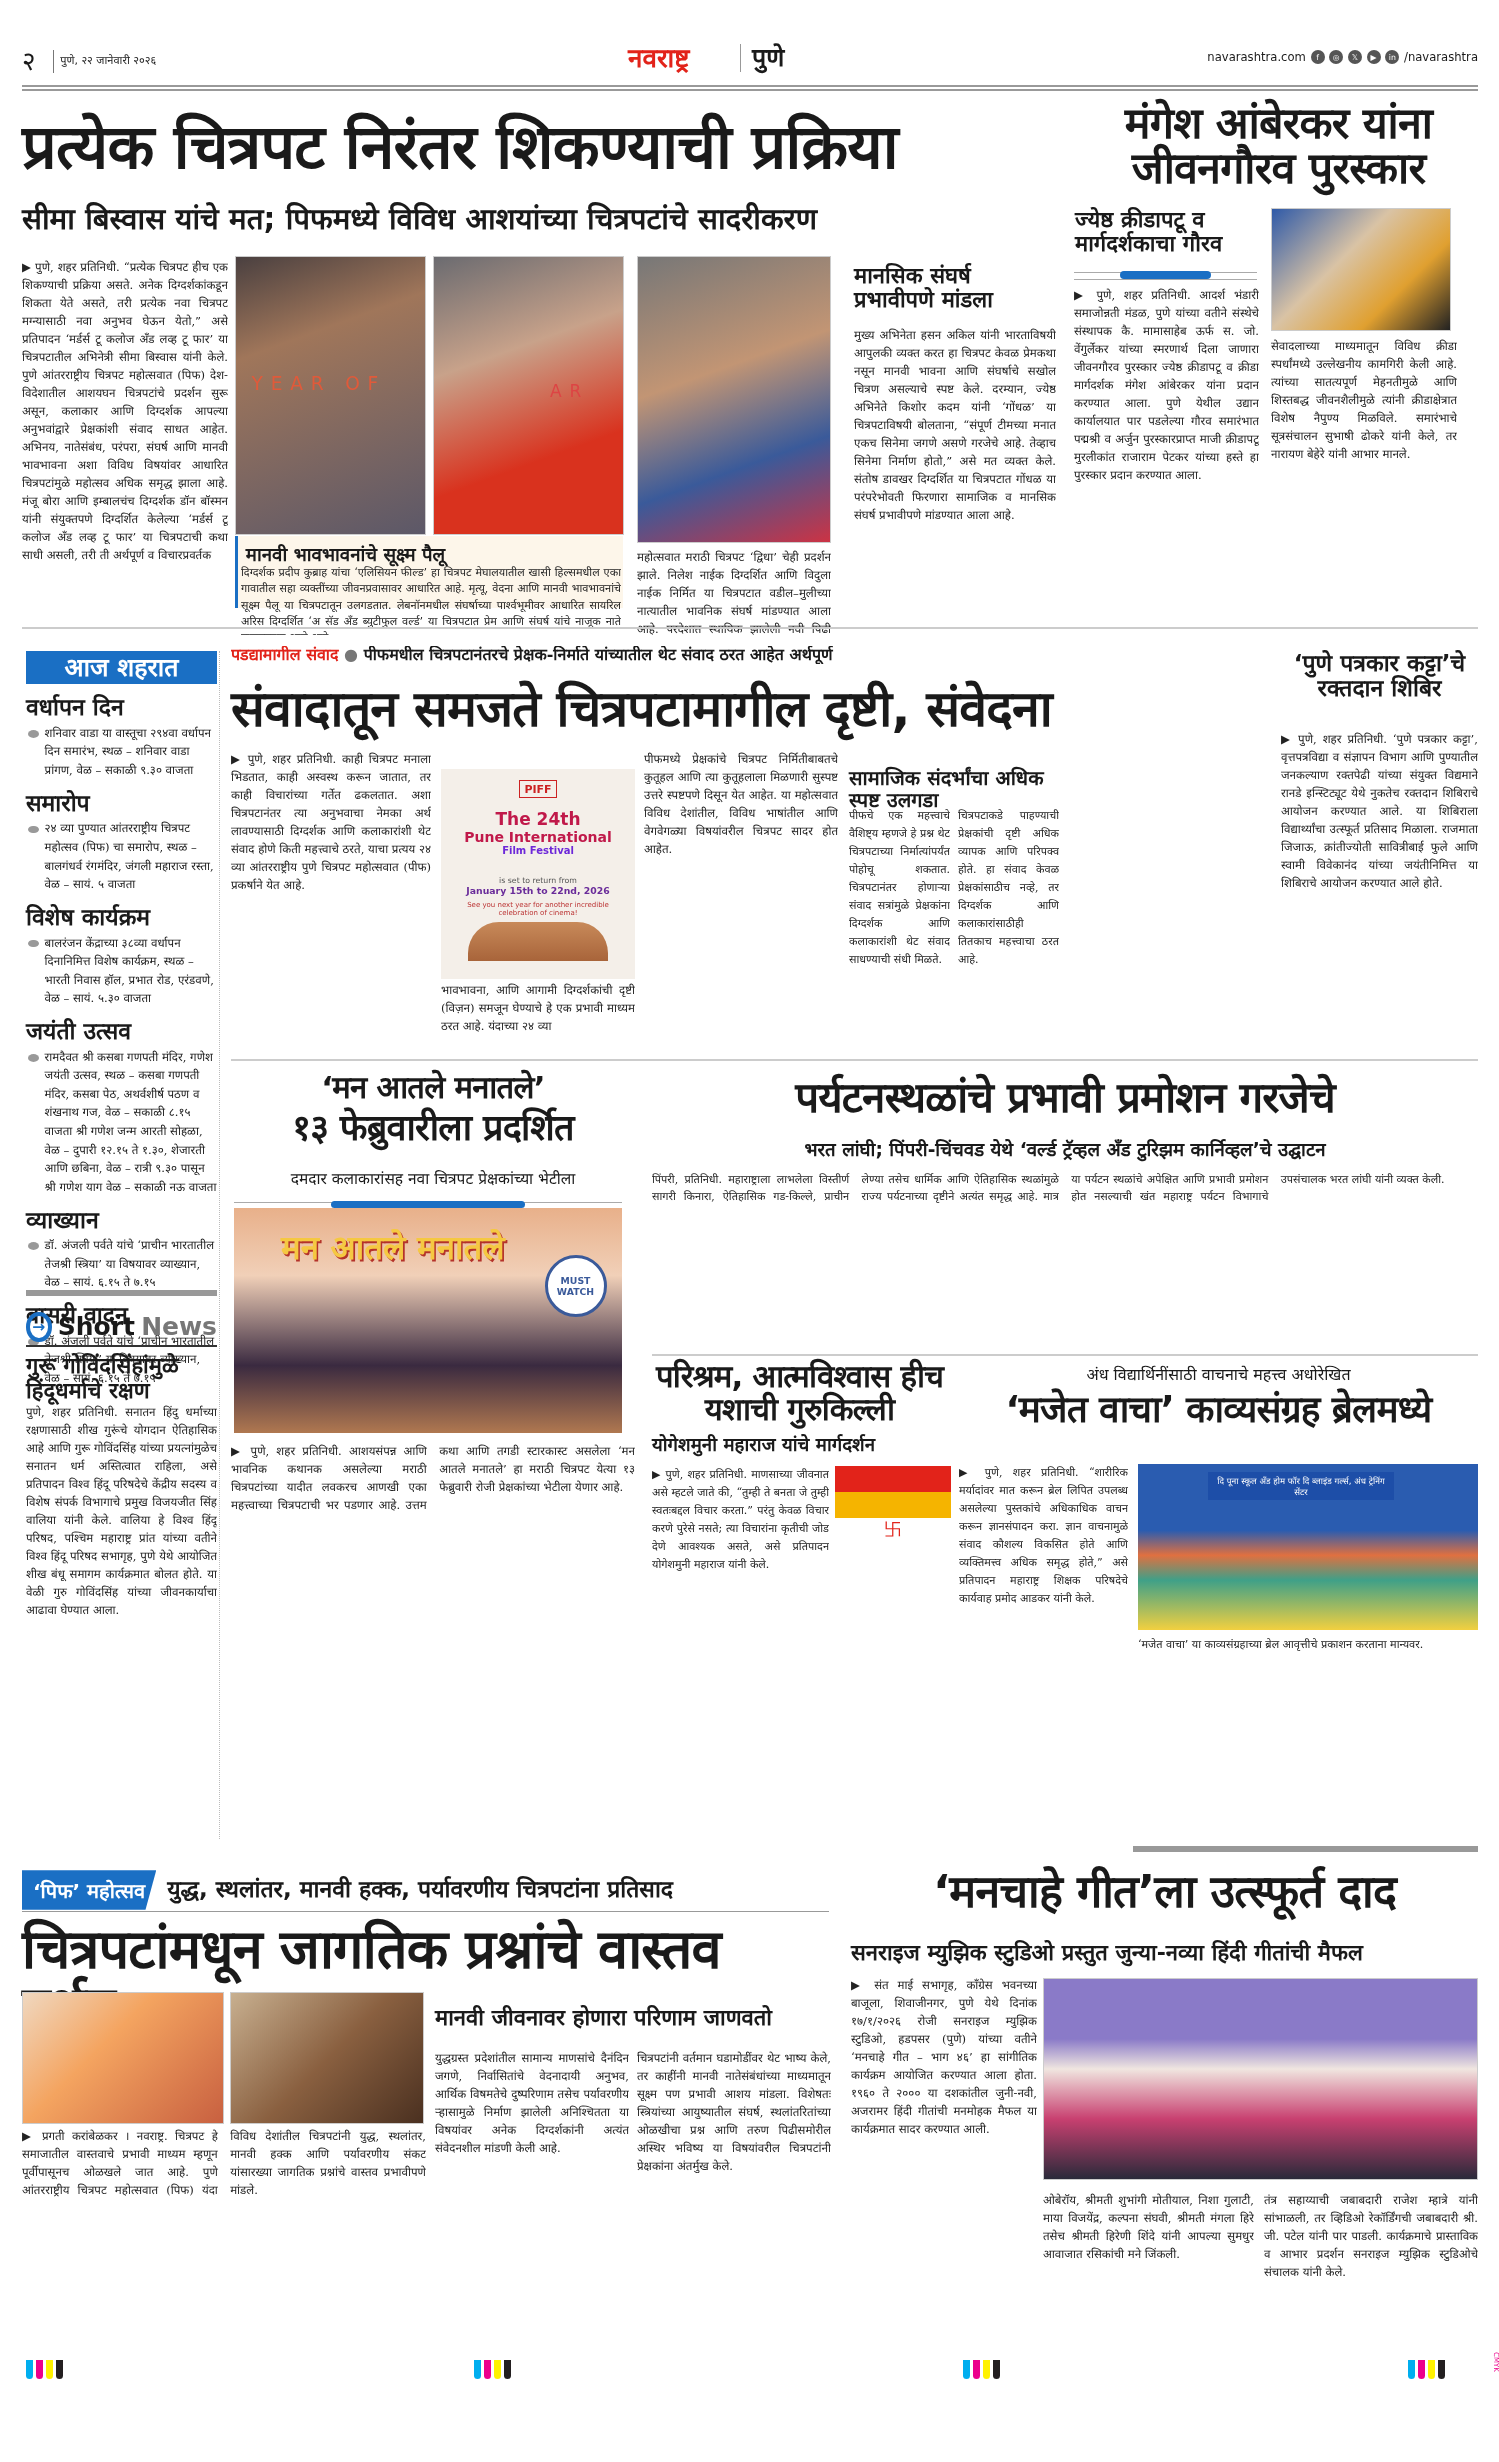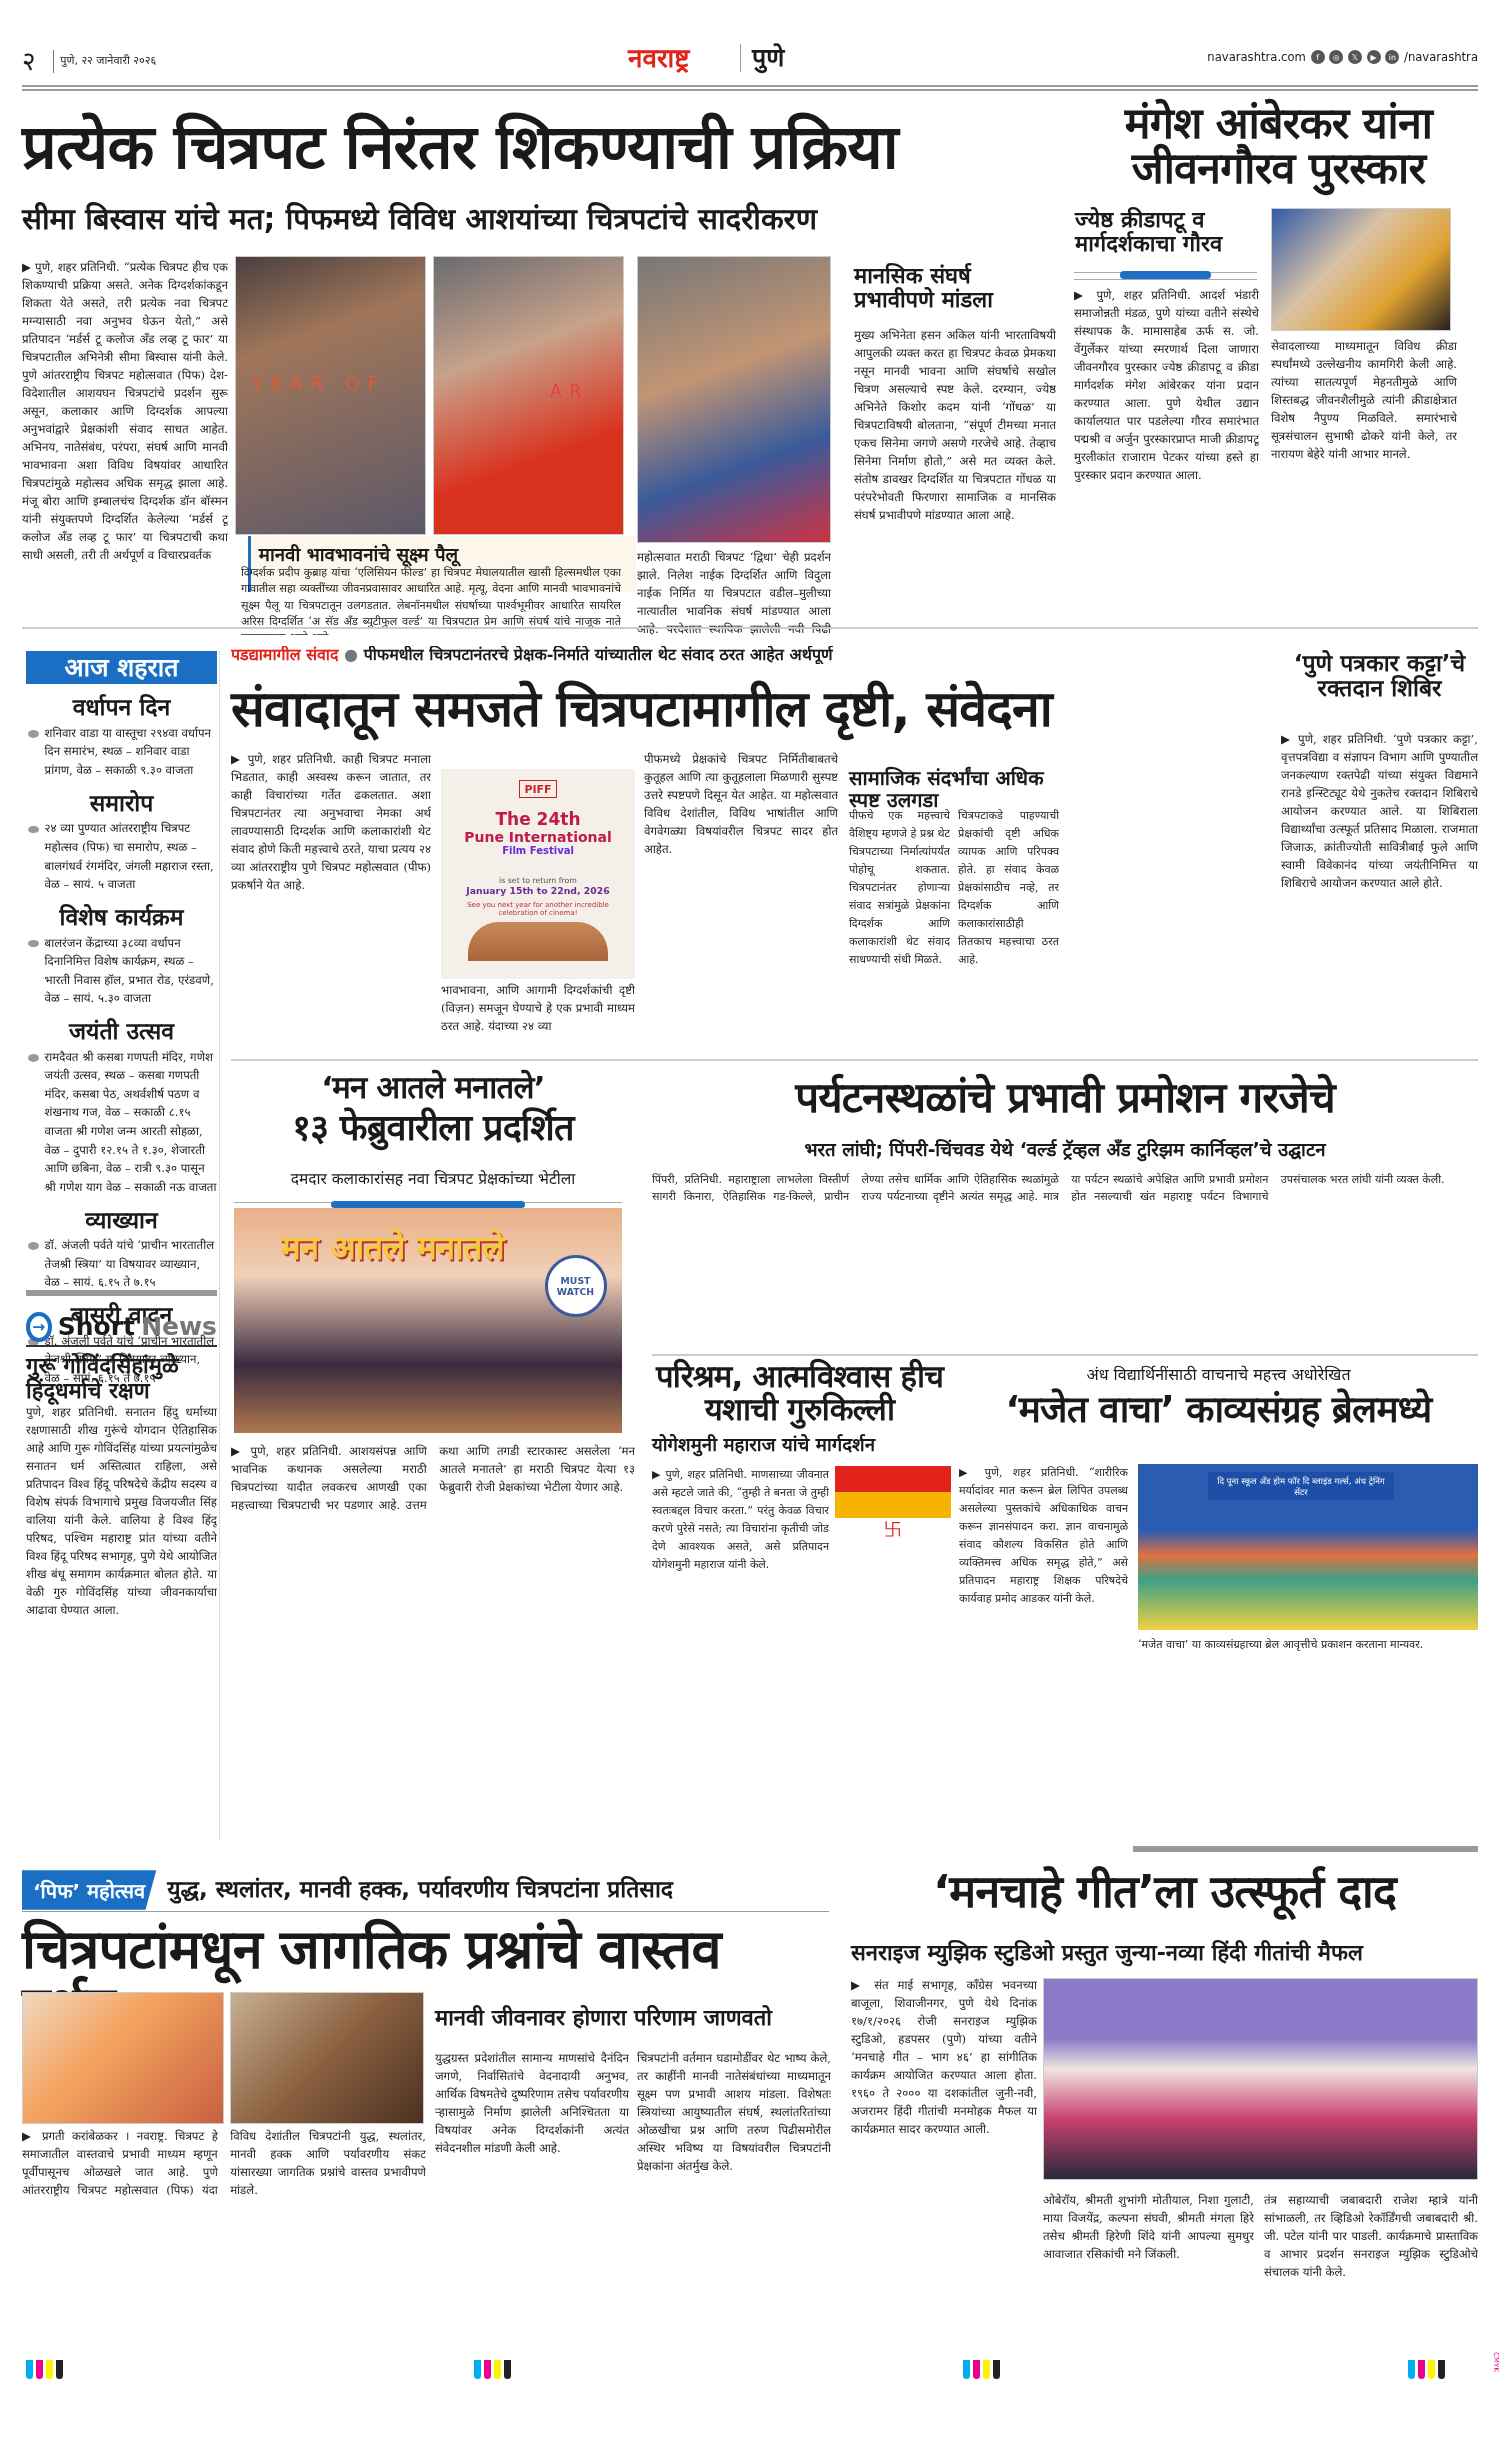--- a/index.html
+++ b/index.html
@@ -16,21 +16,21 @@
 .rule3{height:6.2px;border-top:2.3px solid #999;border-bottom:2.3px solid #999}
 .hl{font-weight:bold;line-height:1.05;font-family:"DejaVu Sans",sans-serif;letter-spacing:-0.8px}
 .sub{font-weight:bold;line-height:1.1}
 .body{font-size:11.6px;line-height:18px;text-align:justify;font-family:"DejaVu Serif",serif;color:#222}
 .photo{background:linear-gradient(135deg,#8a6d5b,#c9a58c 40%,#3e3b4a);border:0.8px solid #ccc}
 .dotv{border-left:1.6px dotted #bbb}
 .bluebar{background:#1a6fc4;color:#fff}
 .grayrule{height:6.2px;background:#999}
 .accentline{height:7.8px;position:relative;border-top:1.6px solid #aaa;border-bottom:1.6px solid #aaa}
 .accentline span{position:absolute;left:25%;width:50%;top:-2.3px;height:7.8px;border-radius:3.9px;background:#1a6fc4}
-.evt-h{text-align:center;font-weight:bold;font-size:23px;margin:6.2px 0 1.6px}
+.evt-h{text-align:left;font-weight:bold;font-size:23px;margin:6.2px 0 1.6px}
 .evt-b{font-size:11.6px;line-height:18.6px;padding-left:18.6px;position:relative;font-family:"DejaVu Serif",serif}
 .evt-b:before{content:"";position:absolute;left:1.6px;top:6.2px;width:11px;height:7.8px;border-radius:50%;background:#999}
 .reg{display:flex;gap:3.1px;position:absolute}
 .reg i{display:block;width:7px;height:18.6px;border-radius:0 0 3.9px 3.9px}
 .tag-red{color:#e2231a}
 .caption-box{background:#fdf6ea}
 </style>
 </head>
 <body>
 
@@ -56,21 +56,21 @@
   <h1 class="abs hl" style="top:115px;left:22px;width:1040px;font-size:61px">प्रत्येक चित्रपट निरंतर शिकण्याची प्रक्रिया</h1>
   <h2 class="abs sub" style="top:203px;left:22px;width:1040px;font-size:29.5px">सीमा बिस्वास यांचे मत; पिफमध्ये विविध आशयांच्या चित्रपटांचे सादरीकरण</h2>
   <p class="abs body" style="top:258px;left:22px;width:206px;height:342px;overflow:hidden">▶ पुणे, शहर प्रतिनिधी. “प्रत्येक चित्रपट हीच एक शिकण्याची प्रक्रिया असते. अनेक दिग्दर्शकांकडून शिकता येते असते, तरी प्रत्येक नवा चित्रपट मग्न्यासाठी नवा अनुभव घेऊन येतो,” असे प्रतिपादन ‘मर्डर्स टू कलोज अँड लव्ह टू फार’ या चित्रपटातील अभिनेत्री सीमा बिस्वास यांनी केले. पुणे आंतरराष्ट्रीय चित्रपट महोत्सवात (पिफ) देश-विदेशातील आशयघन चित्रपटांचे प्रदर्शन सुरू असून, कलाकार आणि दिग्दर्शक आपल्या अनुभवांद्वारे प्रेक्षकांशी संवाद साधत आहेत. अभिनय, नातेसंबंध, परंपरा, संघर्ष आणि मानवी भावभावना अशा विविध विषयांवर आधारित चित्रपटांमुळे महोत्सव अधिक समृद्ध झाला आहे. मंजू बोरा आणि इम्बालचंच दिग्दर्शक डॉन बॉस्मन यांनी संयुक्तपणे दिग्दर्शित केलेल्या ‘मर्डर्स टू कलोज अँड लव्ह टू फार’ या चित्रपटाची कथा साधी असली, तरी ती अर्थपूर्ण व विचारप्रवर्तक</p>
   <div class="abs photo" style="top:256px;left:235px;width:191px;height:279px;background:linear-gradient(160deg,#4a4040,#a0765a 30%,#5c5868)">
     <span style="position:absolute;top:116px;left:15.5px;color:#e05a3a;font-size:18.6px;letter-spacing:7.8px">YEAR OF</span>
   </div>
   <div class="abs photo" style="top:256px;left:433px;width:191px;height:279px;background:linear-gradient(160deg,#6b6b70,#c8a28a 35%,#d9321e 70%)">
     <span style="position:absolute;top:124px;left:116px;color:#d44;font-size:17px;letter-spacing:7.8px">AR</span>
   </div>
   <div class="abs photo" style="top:256px;left:637px;width:194px;height:287px;background:linear-gradient(160deg,#777,#c29574 40%,#3a5a9a 70%,#c34)"></div>
-  <div class="abs caption-box" style="top:536px;left:248px;width:388px;height:56px;border-left:3.1px solid #1a6fc4;padding:4.7px 7.8px">
+  <div class="abs caption-box" style="top:536px;left:235px;width:388px;height:72px;border-left:3.1px solid #1a6fc4;padding:4.7px 7.8px">
     <div style="font-weight:bold;font-size:18.6px">मानवी भावभावनांचे सूक्ष्म पैलू</div>
   </div>
   <p class="abs body" style="top:565px;left:241px;width:380px;height:70px;overflow:hidden;font-size:11px;line-height:16.3px">दिग्दर्शक प्रदीप कुब्राह यांचा ‘एलिसियन फील्ड’ हा चित्रपट मेघालयातील खासी हिल्समधील एका गावातील सहा व्यक्तींच्या जीवनप्रवासावर आधारित आहे. मृत्यू, वेदना आणि मानवी भावभावनांचे सूक्ष्म पैलू या चित्रपटातून उलगडतात. लेबनॉनमधील संघर्षाच्या पार्श्वभूमीवर आधारित सायरिल अरिस दिग्दर्शित ‘अ सॅड अँड ब्युटीफुल वर्ल्ड’ या चित्रपटात प्रेम आणि संघर्ष यांचे नाजूक नाते दाखवण्यात आले आहे.</p>
   <p class="abs body" style="top:548px;left:637px;width:194px;height:87px;overflow:hidden">महोत्सवात मराठी चित्रपट ‘द्विधा’ चेही प्रदर्शन झाले. निलेश नाईक दिग्दर्शित आणि विदुला नाईक निर्मित या चित्रपटात वडील–मुलीच्या नात्यातील भावनिक संघर्ष मांडण्यात आला आहे. परदेशात स्थायिक झालेली नवी पिढी आणि भारतात राहणारे पालक यांच्यातील नाते या चित्रपटातून उलगडते. यावेळी दिग्दर्शक निलेश नाईक म्हणाले, “आई-वडिलांनी आपल्यासाठी केलेल्या त्यागाची जाणीव ठेवून पुढील आयुष्याच्या टप्प्यावर त्यांना</p>
   <h3 class="abs sub" style="top:264px;left:854px;width:202px;font-size:22px">मानसिक संघर्ष प्रभावीपणे मांडला</h3>
   <p class="abs body" style="top:326px;left:854px;width:202px;height:311px;overflow:hidden">मुख्य अभिनेता हसन अकिल यांनी भारताविषयी आपुलकी व्यक्त करत हा चित्रपट केवळ प्रेमकथा नसून मानवी भावना आणि संघर्षाचे सखोल चित्रण असल्याचे स्पष्ट केले. दरम्यान, ज्येष्ठ अभिनेते किशोर कदम यांनी ‘गोंधळ’ या चित्रपटाविषयी बोलताना, “संपूर्ण टीमच्या मनात एकच सिनेमा जगणे असणे गरजेचे आहे. तेव्हाच सिनेमा निर्माण होतो,” असे मत व्यक्त केले. संतोष डावखर दिग्दर्शित या चित्रपटात गोंधळ या परंपरेभोवती फिरणारा सामाजिक व मानसिक संघर्ष प्रभावीपणे मांडण्यात आला आहे.</p>
 </section>
 
 <section>
   <h1 class="abs hl" style="top:101px;left:1079px;width:399px;font-size:43px;text-align:center">मंगेश आंबेरकर यांना जीवनगौरव पुरस्कार</h1>

